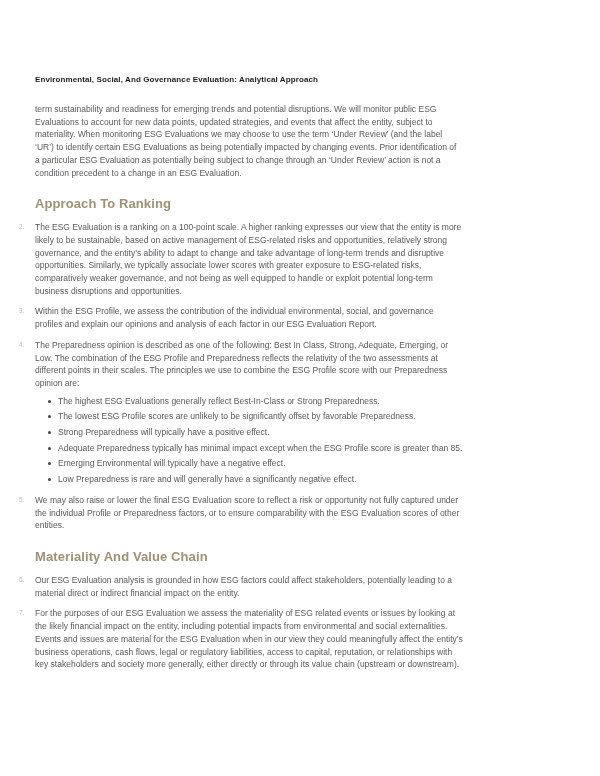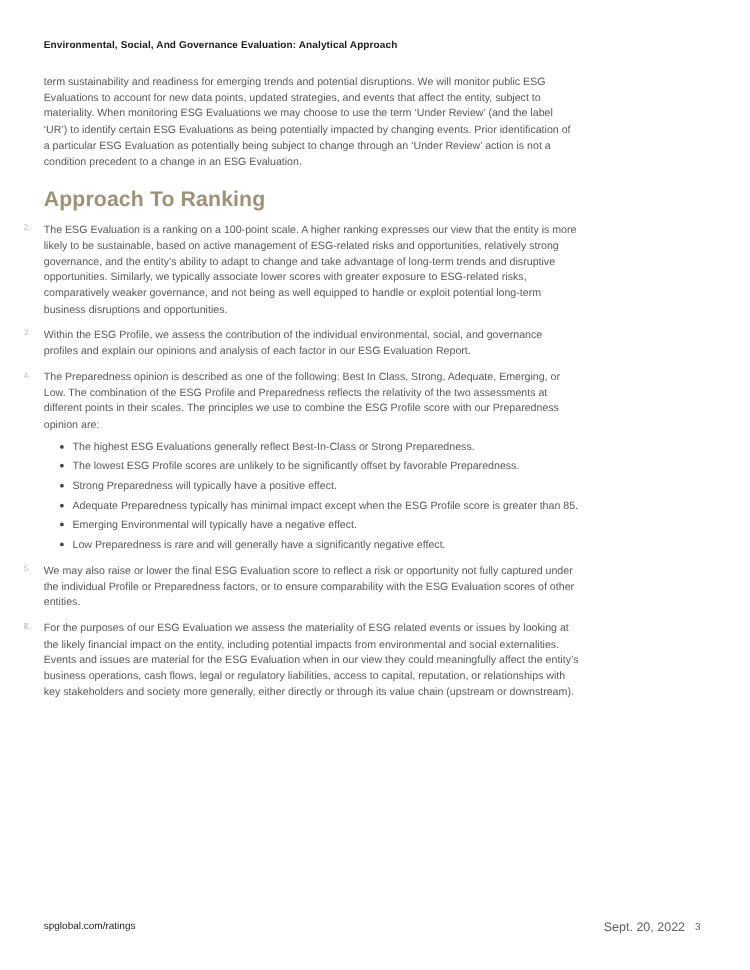--- a/index.html
+++ b/index.html
@@ -2,32 +2,32 @@
 <html><head>
 <meta charset="utf-8">
 <style>
   html,body{margin:0;padding:0;background:#ffffff;}
   body{
     width:600px;height:776px;position:relative;overflow:hidden;
     font-family:"Liberation Sans","DejaVu Sans",sans-serif;
     color:#58595b;
     -webkit-font-smoothing:antialiased;
   }
-  .page{position:absolute;inset:0;background:#ffffff;}
+  .page{position:absolute;inset:0;background:#ffffff;margin-top:44px;}
   .doc-header{
     position:absolute;left:35px;top:31px;width:520px;
     font-size:8px;font-weight:bold;color:#1c1c1c;letter-spacing:.1px;
   }
   .content{
     position:absolute;left:35px;top:59px;width:428px;
     font-size:8.5px;line-height:12.7px;color:#58595b;
   }
   .intro{margin:0;}
   h2.section-heading{
-    font-size:17px;line-height:16px;font-weight:600;
+    font-size:13px;line-height:16px;font-weight:600;
     color:#9e9176;margin:17px 0 9px 0;letter-spacing:.1px;
   }
   .para{position:relative;margin:0 0 8px 0;}
   .pnum{
     position:absolute;left:-16px;top:2px;
     font-size:6.5px;line-height:8px;color:#b9bab9;
   }
   ul.bullets{
     list-style:none;margin:5px 0 6px 0;padding:0 0 0 13px;
   }
@@ -85,23 +85,25 @@
         <li>Emerging Environmental will typically have a negative effect.</li>
         <li>Low Preparedness is rare and will generally have a significantly negative effect.</li>
       </ul>
     </div>
 
     <div class="para">
       <span class="pnum">5.</span>
       <span>We may also raise or lower the final ESG Evaluation score to reflect a risk or opportunity not fully captured under the individual Profile or Preparedness factors, or to ensure comparability with the ESG Evaluation scores of other entities.</span>
     </div>
 
+    <h2 class="section-heading">Materiality And Value Chain</h2>
 
     <div class="para">
       <span class="pnum">6.</span>
+      <span>Our ESG Evaluation analysis is grounded in how ESG factors could affect stakeholders, potentially leading to a material direct or indirect financial impact on the entity.</span>
     </div>
 
     <div class="para">
       <span class="pnum">7.</span>
       <span>For the purposes of our ESG Evaluation we assess the materiality of ESG related events or issues by looking at the likely financial impact on the entity, including potential impacts from environmental and social externalities. Events and issues are material for the ESG Evaluation when in our view they could meaningfully affect the entity’s business operations, cash flows, legal or regulatory liabilities, access to capital, reputation, or relationships with key stakeholders and society more generally, either directly or through its value chain (upstream or downstream).</span>
     </div>
 
   </div>
 
   <div class="footer-site">spglobal.com/ratings</div>

